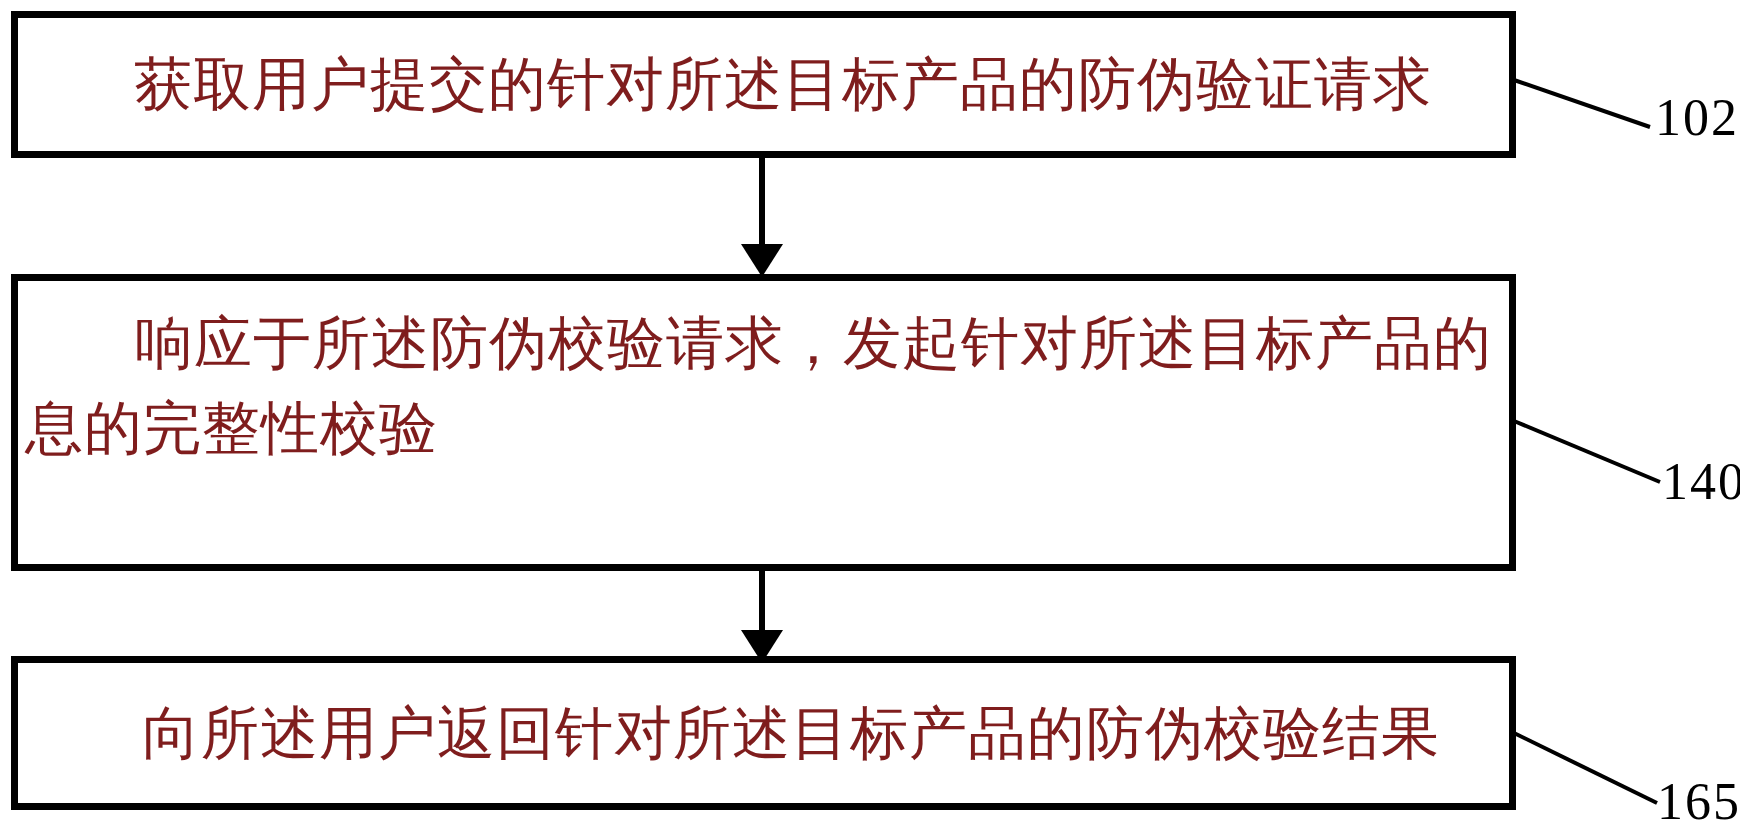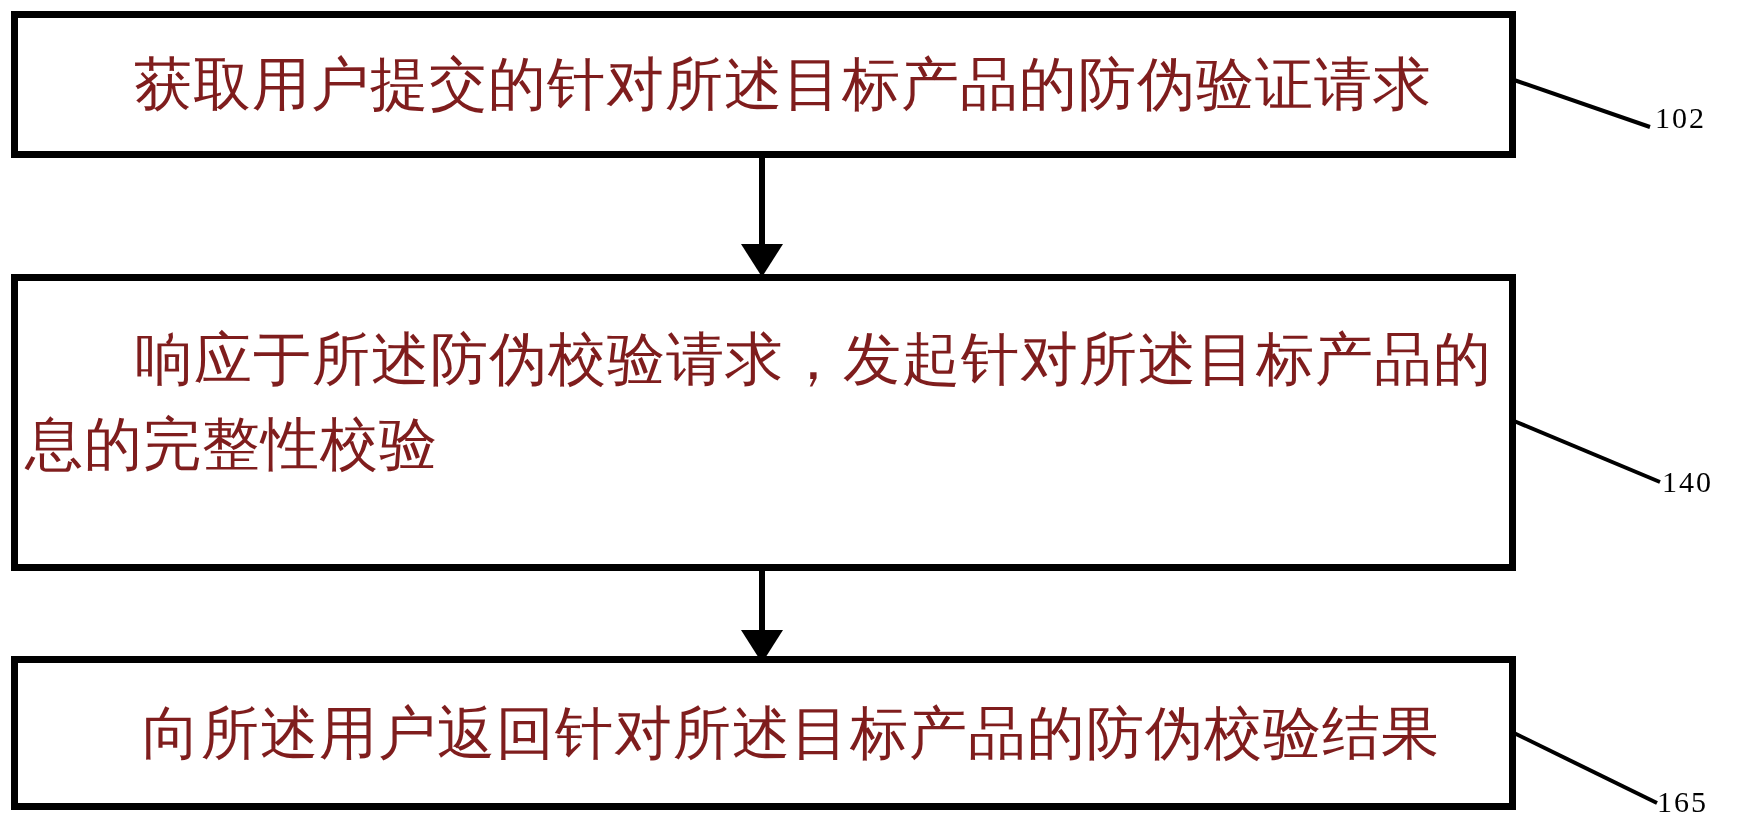--- a/index.html
+++ b/index.html
@@ -25,21 +25,21 @@
     background: #ffffff;
   }
   .pbox .txt {
     font-size: 58px;
     line-height: 85px;
     color: #7f1d1d;
     letter-spacing: 1px;
   }
   .box1 { top: 11px;  height: 147px; display: flex; align-items: center; }
   .box1 .txt { padding-left: 8px; text-indent: 108px; white-space: nowrap; }
-  .box2 { top: 274px; height: 297px; padding-top: 36px; }
+  .box2 { top: 274px; height: 297px; padding-top: 20px; }
   .box2 .line { padding-left: 7px; white-space: nowrap; }
   .box2 .line.first { text-indent: 110px; }
   .box3 { top: 656px; height: 154px; display: flex; align-items: center; }
   .box3 .txt { padding-left: 16px; text-indent: 108px; white-space: nowrap; }
 
   .flow-arrow {
     position: absolute;
     left: 0; top: 0;
   }
   .flow-arrow .stem {
@@ -60,21 +60,21 @@
   .arrow2 .head { left: 741px; top: 630px; }
 
   .leader-svg {
     position: absolute;
     left: 0; top: 0;
     width: 1740px; height: 826px;
     pointer-events: none;
   }
   .ref-label {
     position: absolute;
-    font-size: 30px;
+    font-size: 52px;
     line-height: 47px;
     font-family: "Liberation Serif", "DejaVu Serif", serif;
     color: #000000;
     letter-spacing: 2px;
   }
   .ref-102 { left: 1655px; top: 94px; }
   .ref-104 { left: 1662px; top: 458px; }
   .ref-106 { left: 1657px; top: 778px; }
 </style>
 </head>

